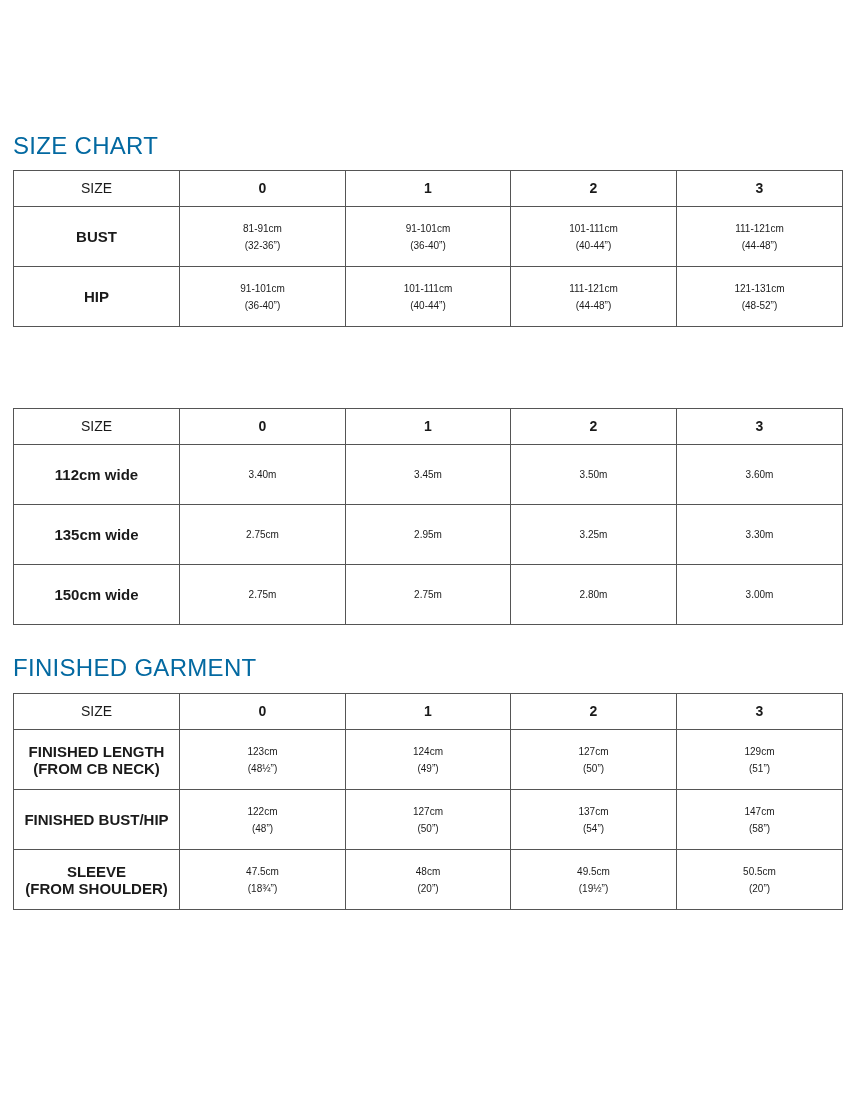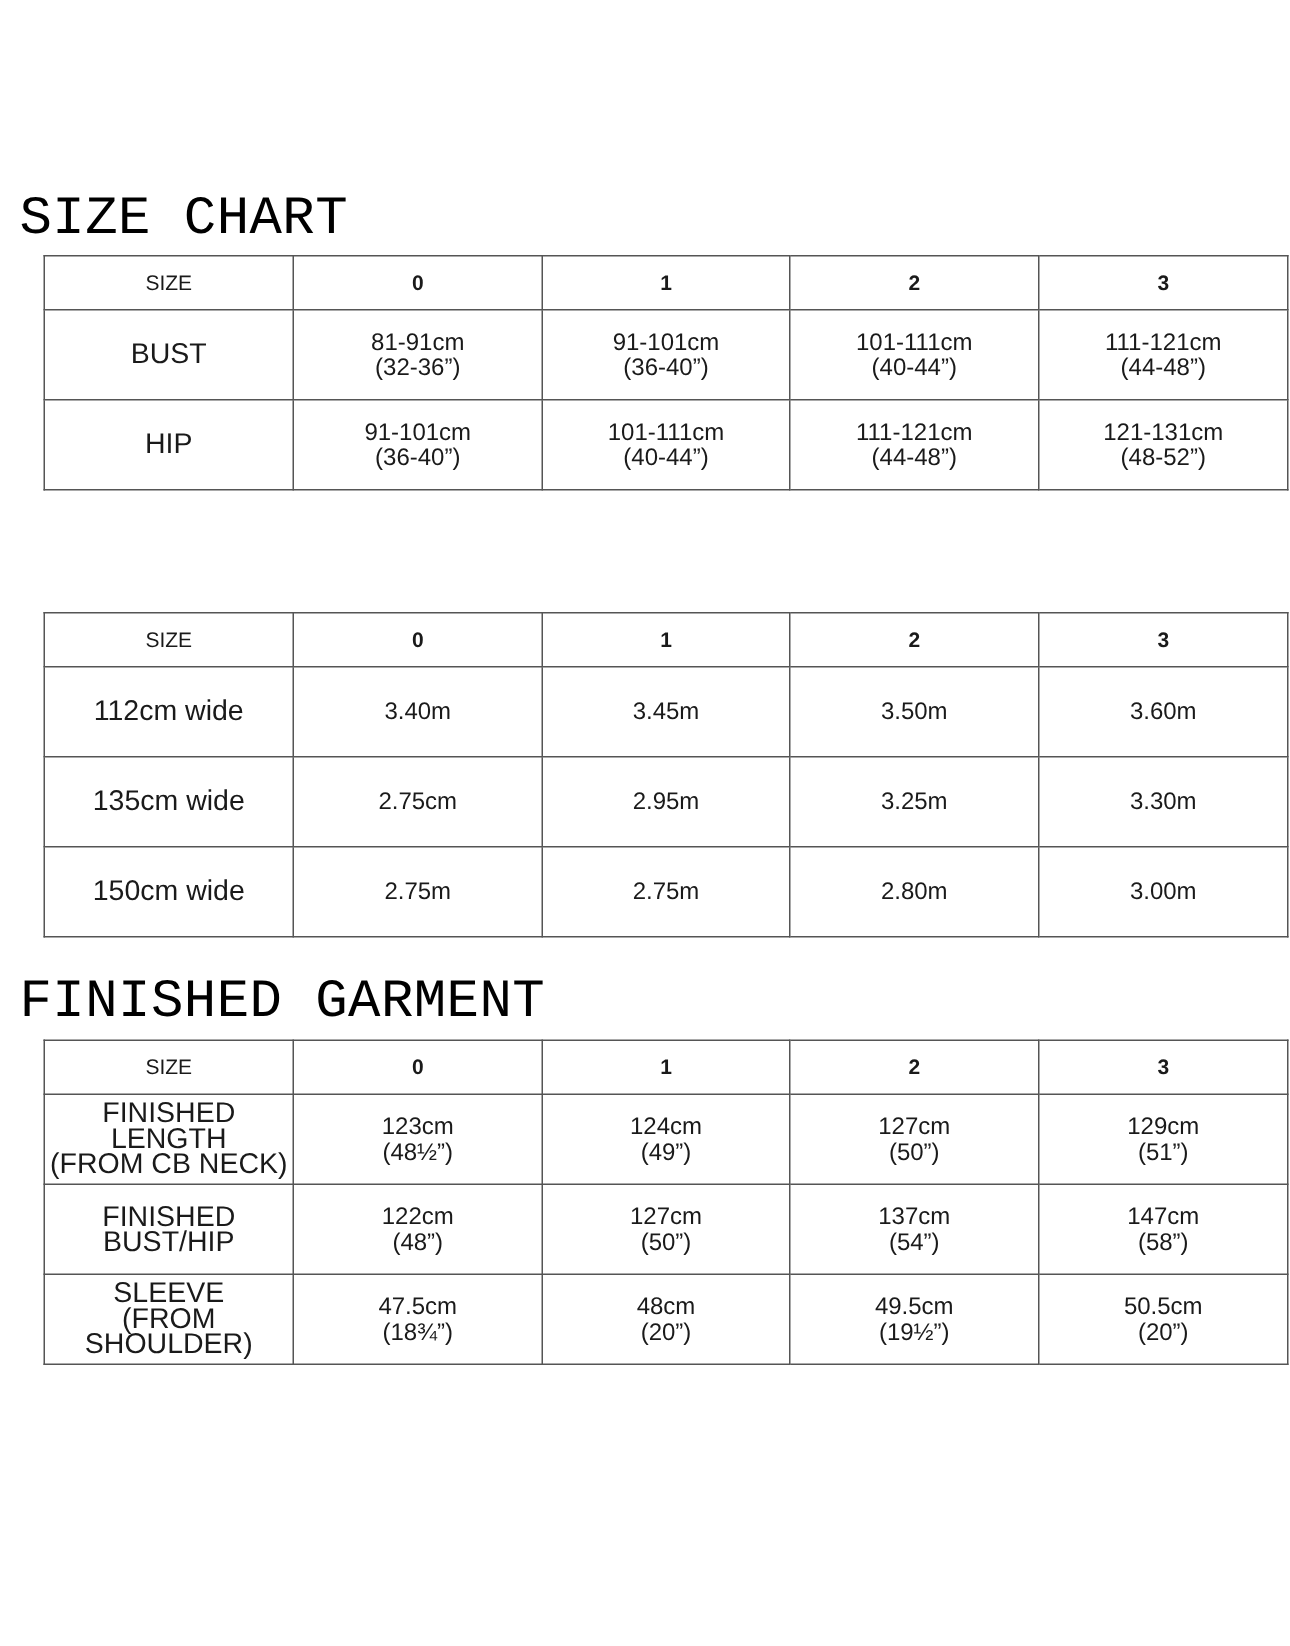--- a/index.html
+++ b/index.html
@@ -1,27 +1,27 @@
 <!DOCTYPE html>
 <html><head>
   <meta charset="utf-8">
   <style>
     html, body { margin: 0; padding: 0; background: #ffffff; }
     body { width: 860px; height: 1097px; position: relative; overflow: hidden;
            font-family: "Liberation Sans", "DejaVu Sans", sans-serif; color: #1a1a1a; }
     .section { position: absolute; left: 13px; width: 829px; }
-    .section-title { font-family: Liberation Mono, monospace; font-size: 36px;
-           font-weight: 500; letter-spacing: 0.3px; color: #000000; margin: 0; height: 36px; line-height: 36px; }
-    table { border-collapse: collapse; width: 829px; table-layout: fixed; margin-left: 16px; }
+    .section-title { font-family: Liberation Sans, sans-serif; font-size: 24px;
+           font-weight: 500; letter-spacing: 0.3px; color: #0369a1; margin: 0; height: 36px; line-height: 36px; }
+    table { border-collapse: collapse; width: 829px; table-layout: fixed; }
     td { border: 1.5px solid #555; text-align: center; vertical-align: middle; padding: 0;
-         font-size: 16px; line-height: 17px; color: #1a1a1a; }
+         font-size: 10px; line-height: 17px; color: #1a1a1a; }
     tr.hdr td { height: 35px; font-size: 14px; }
     tr.hdr td.col-head { font-weight: bold; }
     tr.body td { height: 59px; }
-    td.row-head { font-weight: normal; font-size: 19px; }
+    td.row-head { font-weight: bold; font-size: 15px; }
     .l1, .l2 { display: block; }
   </style>
 </head>
 <body>
 
 <div class="section" style="top:128px;">
   <h2 class="section-title">SIZE CHART</h2>
   <table style="margin-top:6px;">
     <colgroup>
         <col style="width:166px">

